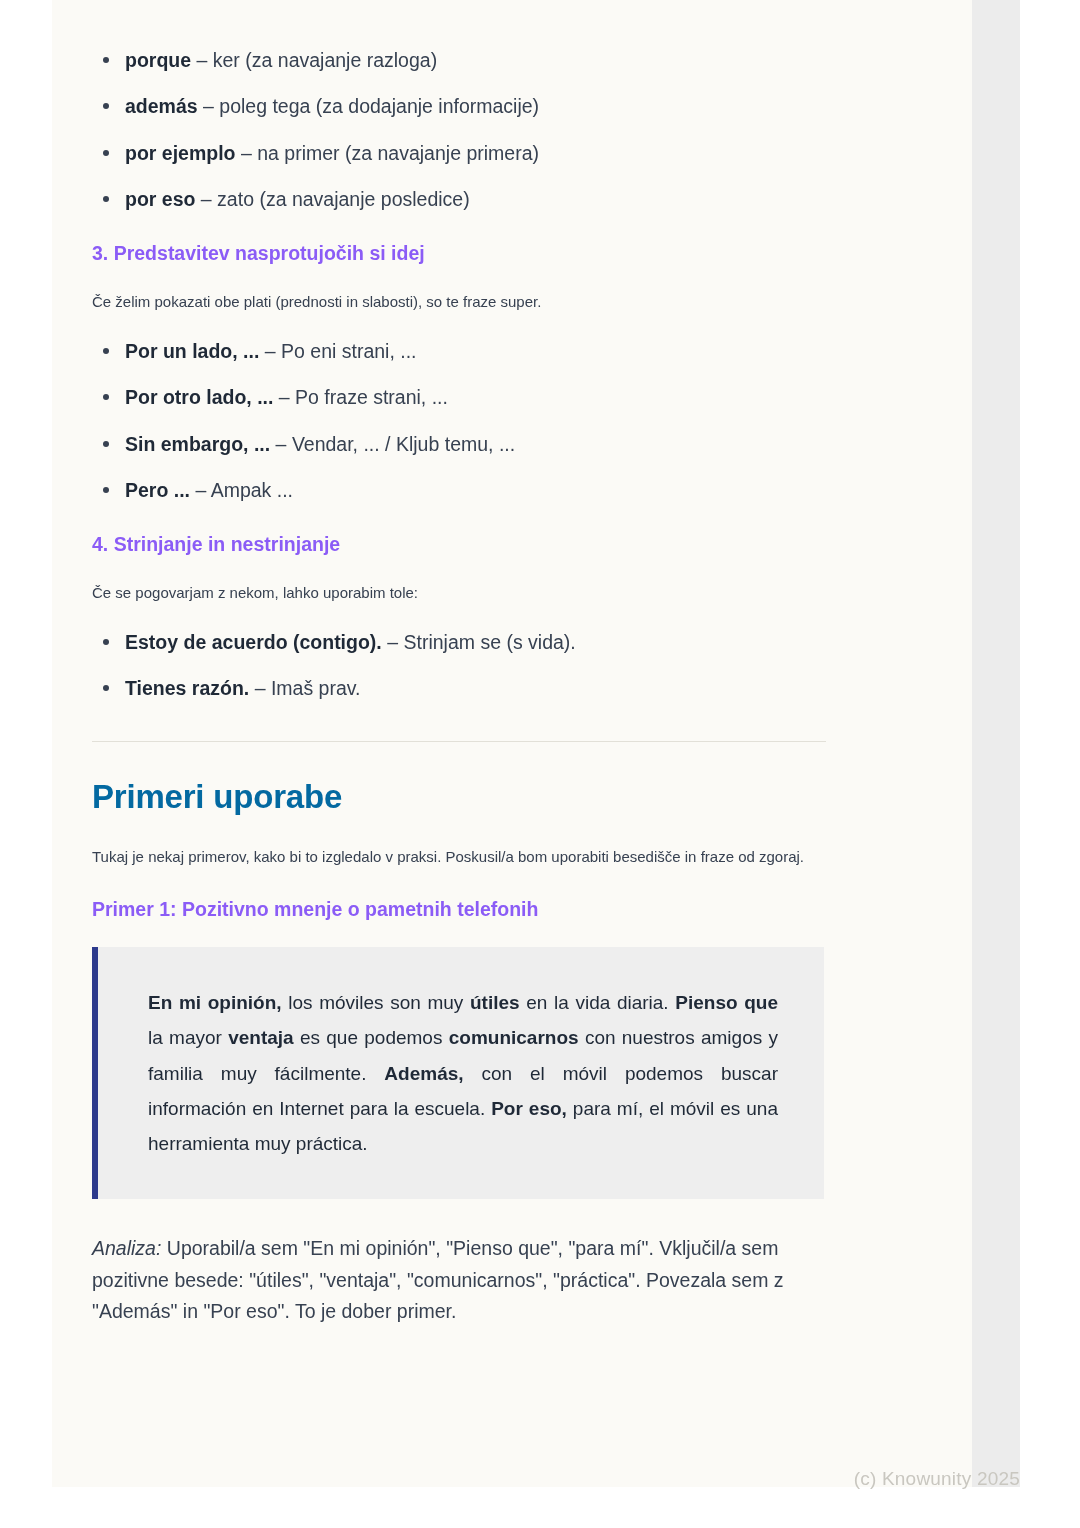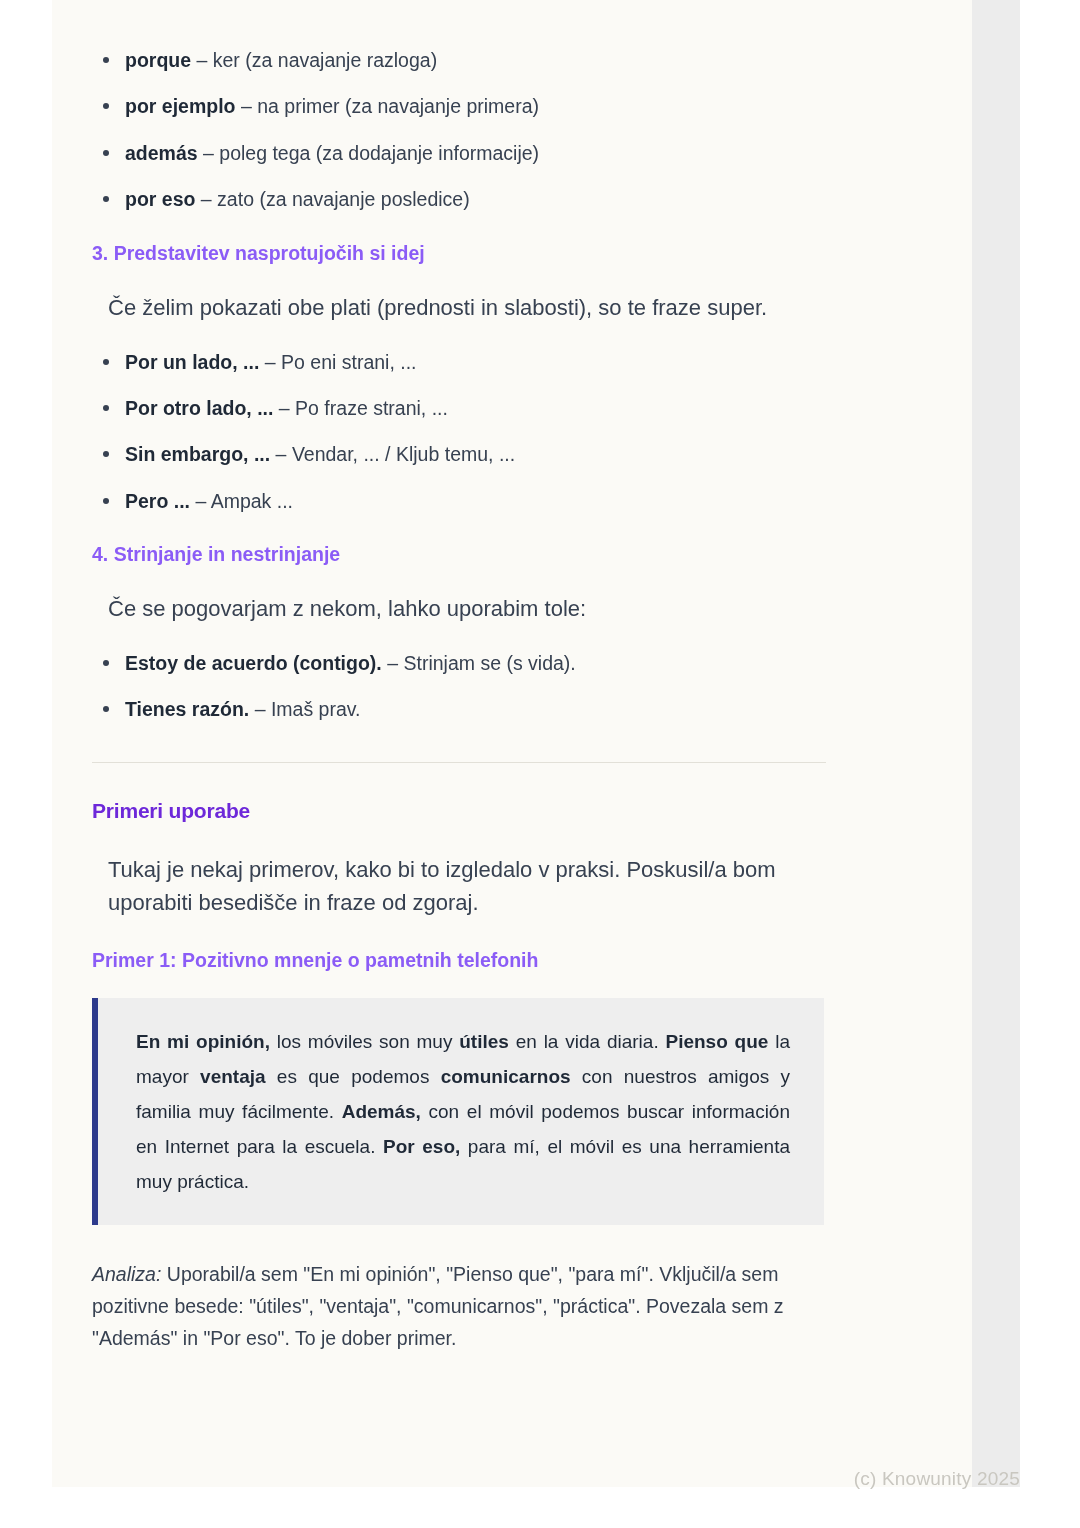--- a/index.html
+++ b/index.html
@@ -69,49 +69,49 @@
     color: #1f2937;
     font-weight: 700;
   }
   h3.subhead {
     font-size: 19.5px;
     font-weight: 700;
     color: #8b5cf6;
     margin: 30px 0 26px 0;
   }
   p.para {
-    font-size: 22px;
+    font-size: 15px;
     line-height: 1.5;
     color: #374151;
-    margin: 0 0 26px 16px;
+    margin: 0 0 26px 0;
   }
   .divider {
     border: none;
     border-top: 1px solid #e2e0d8;
     margin: 40px 0 36px 0;
     width: 734px;
   }
   h2.section-title {
-    font-size: 21px;
+    font-size: 33px;
     font-weight: 700;
-    color: #6d28d9;
+    color: #0369a1;
     margin: 0 0 30px 0;
     letter-spacing: -0.2px;
   }
   .quote {
     position: relative;
     background: #eeeeee;
     border-left: 6px solid #2d3a8c;
     padding: 26px 34px 26px 38px;
     margin: 0 0 34px 0;
     width: 654px;
     box-sizing: content-box;
   }
   .quote p {
-    margin: 0;
+    margin: 12px;
     font-size: 19px;
     line-height: 1.85;
     color: #1f2937;
     text-align: justify;
   }
   .quote b { font-weight: 700; }
   .analysis {
     font-size: 19.5px;
     line-height: 1.62;
     color: #374151;
@@ -137,24 +137,24 @@
 
   <div class="content">
 
     <div style="height:48px"></div>
 
     <ul class="bullets">
       <li>
         <b>porque</b><span> – ker (za navajanje razloga)</span>
       </li>
       <li>
+        <b>además</b><span> – poleg tega (za dodajanje informacije)</span>
+      </li>
+      <li>
         <b>por ejemplo</b><span> – na primer (za navajanje primera)</span>
-      </li>
-      <li>
-        <b>además</b><span> – poleg tega (za dodajanje informacije)</span>
       </li>
       <li>
         <b>por eso</b><span> – zato (za navajanje posledice)</span>
       </li>
     </ul>
 
     <h3 class="subhead">3. Predstavitev nasprotujočih si idej</h3>
     <p class="para">Če želim pokazati obe plati (prednosti in slabosti), so te fraze super.</p>
 
     <ul class="bullets">

